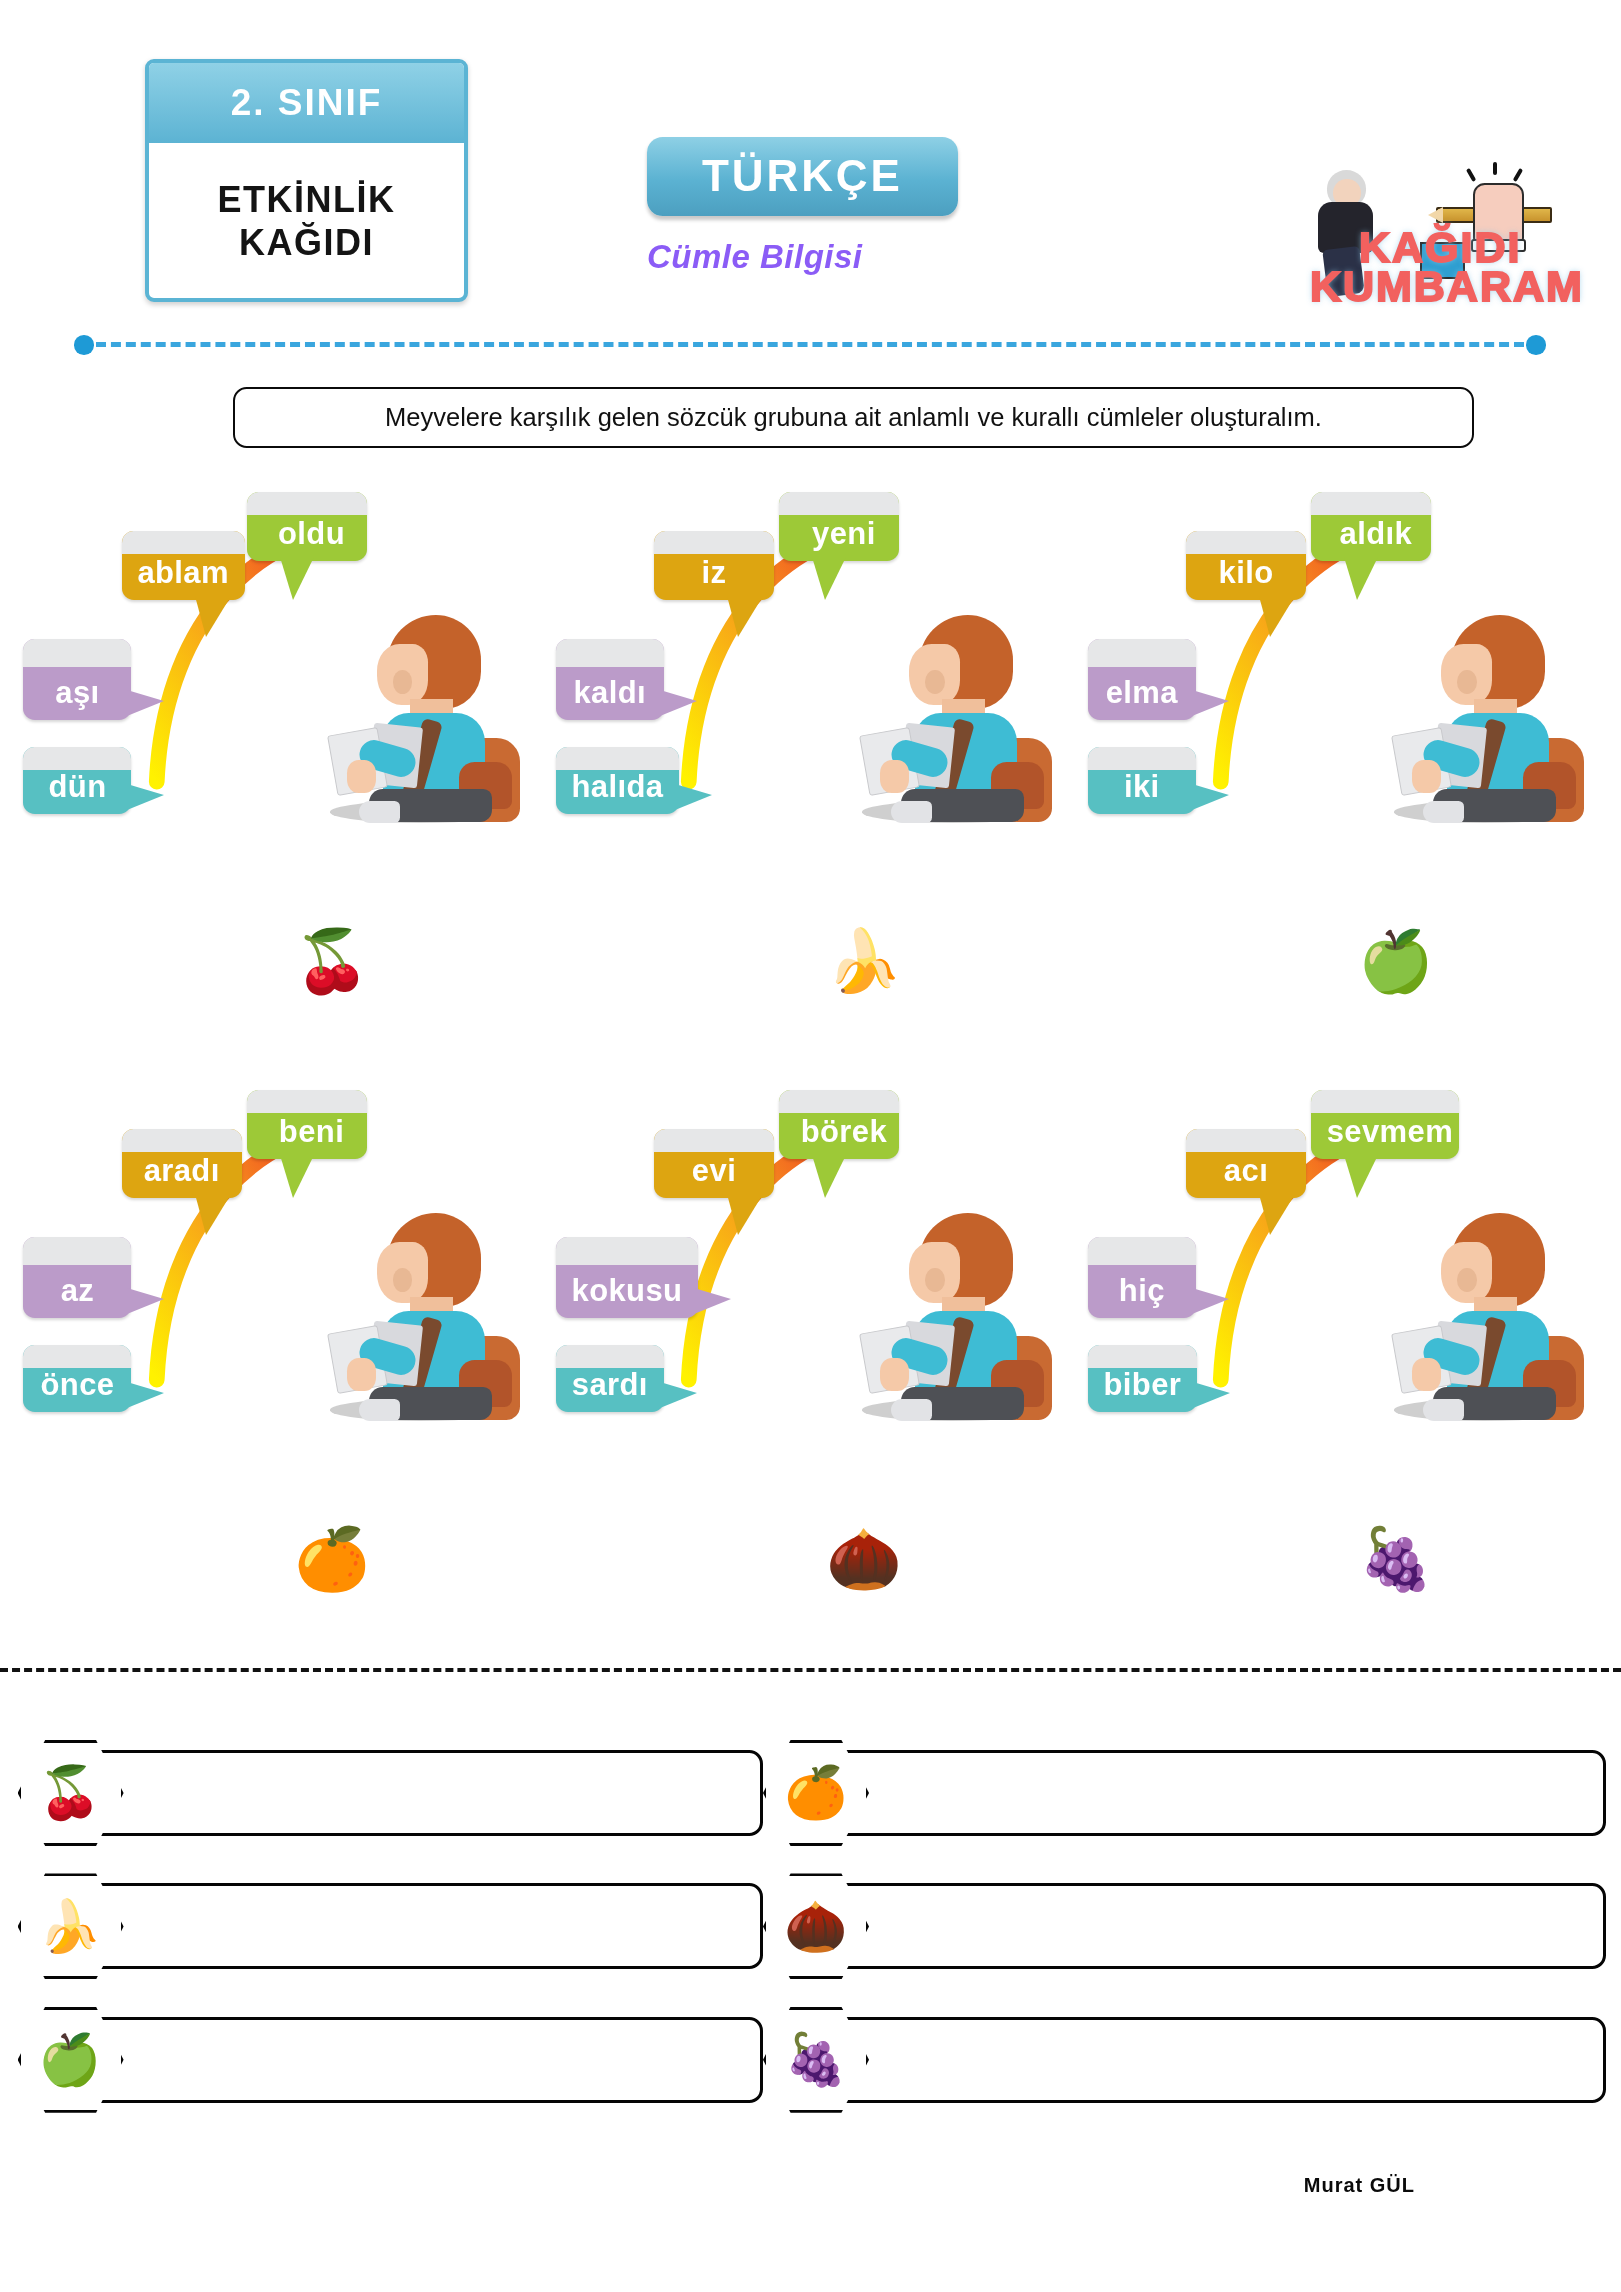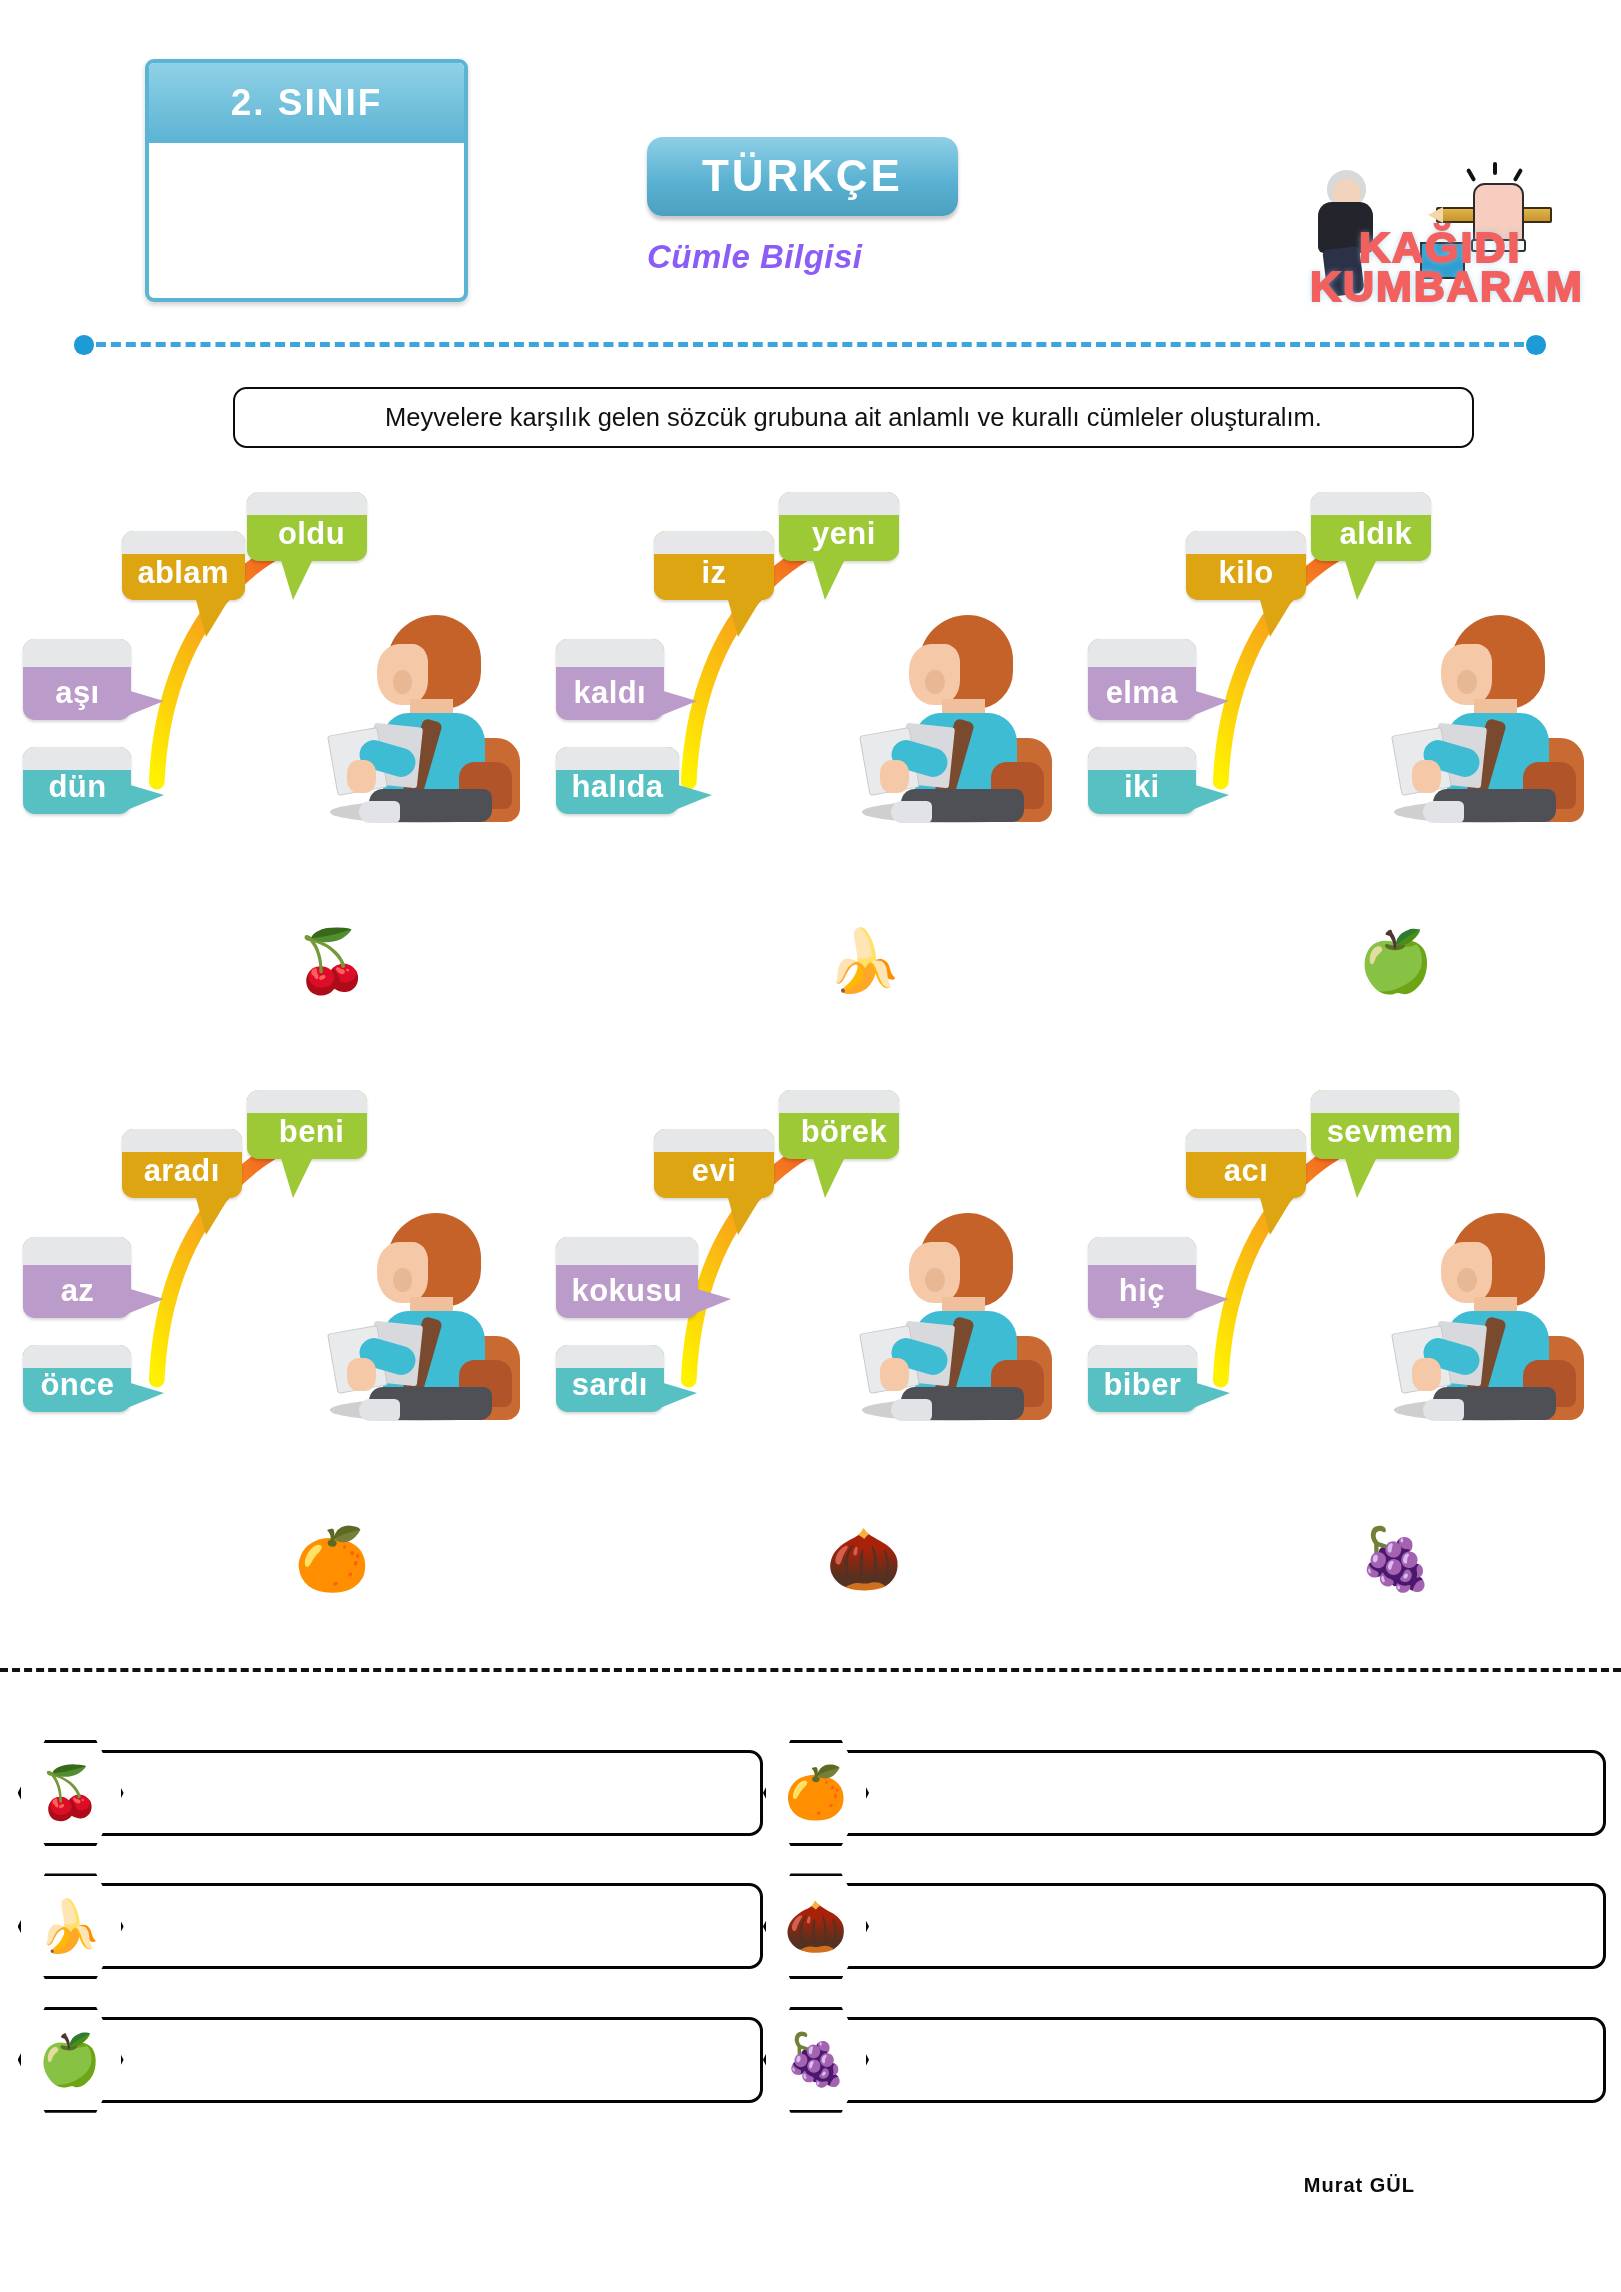--- a/index.html
+++ b/index.html
@@ -309,20 +309,24 @@
   }
 </style>
 </head>
 <body>
 
 <div class="header">
 
   <div class="grade-badge">
     <div class="grade-badge-top">
       <span>2. SINIF</span>
+    </div>
+    <div class="grade-badge-body">
+      <span>ETKİNLİK</span>
+      <span>KAĞIDI</span>
     </div>
   </div>
 
   <div class="subject-wrap">
     <div class="subject-btn">TÜRKÇE</div>
     <div class="subject-sub">Cümle Bilgisi</div>
   </div>
 
   <div class="logo">
     <div class="logo-person">

